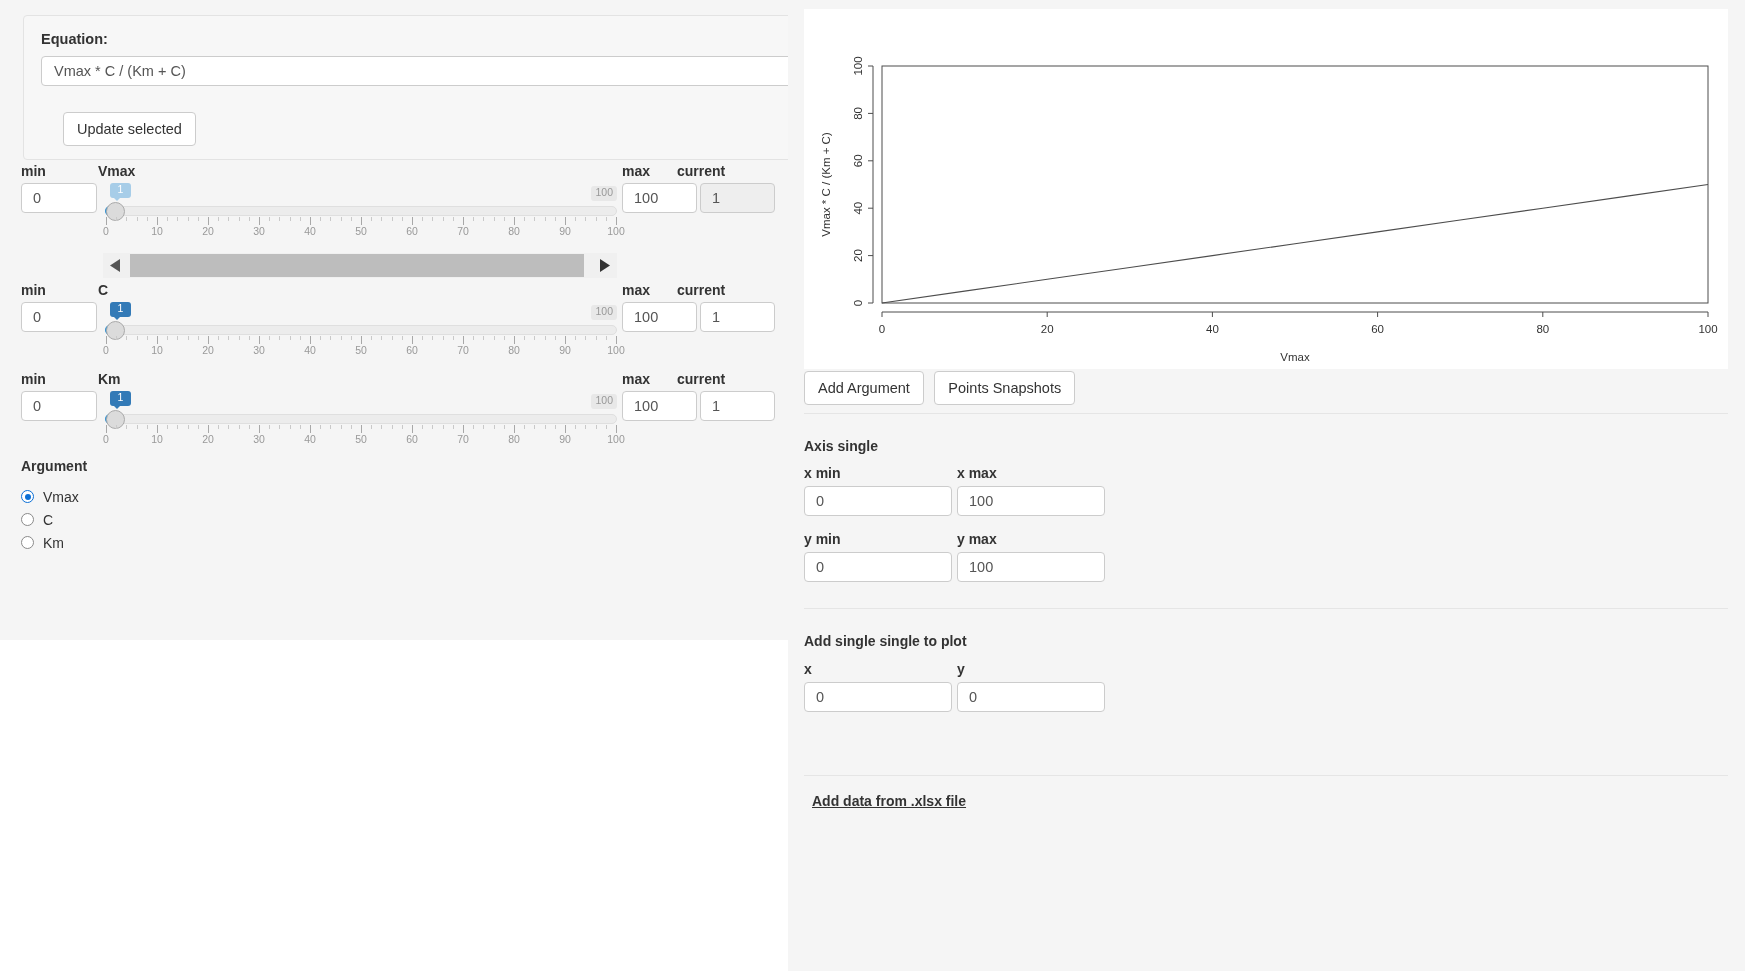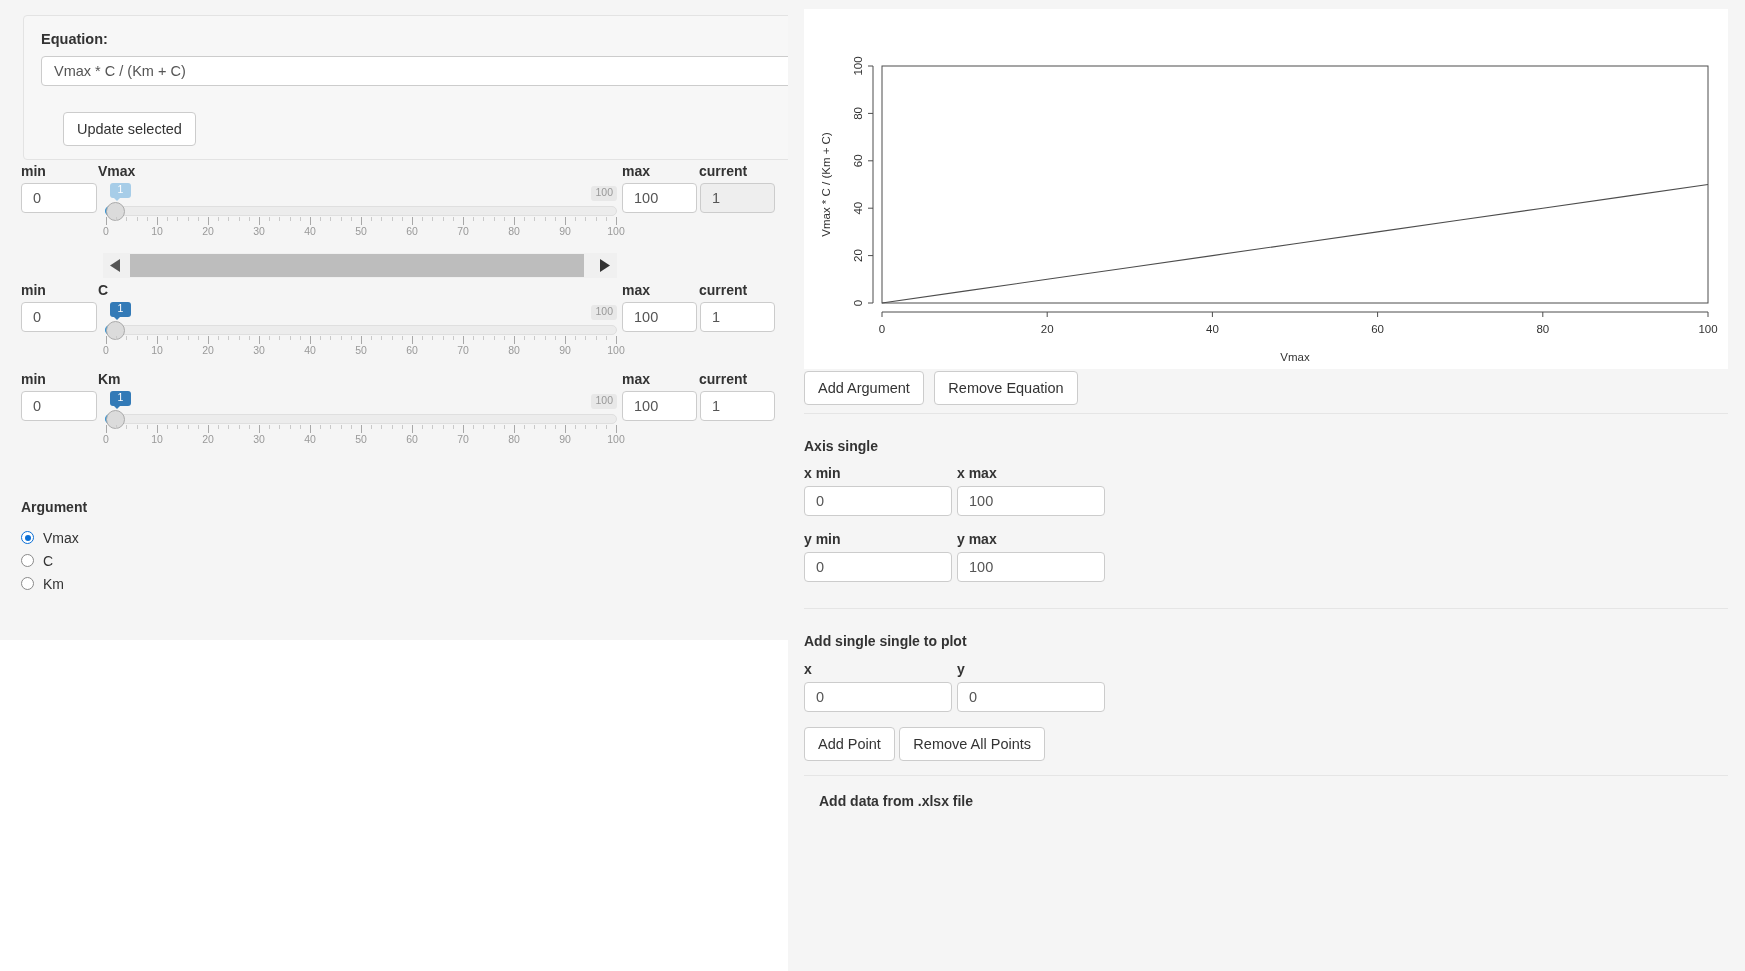--- a/index.html
+++ b/index.html
@@ -81,21 +81,21 @@
   .sr-hdr {
     position: absolute;
     font-size: 14px;
     font-weight: bold;
     color: #333;
     white-space: nowrap;
   }
   .lbl-min  { left: 21px;  top: 0px; }
   .lbl-var  { left: 98px;  top: 0px; }
   .lbl-max  { left: 622px; top: 0px; }
-  .lbl-cur  { left: 699px; top: 0px; }
+  .lbl-cur  { left: 677px; top: 0px; }
 
   .num-input {
     position: absolute;
     height: 30px;
     border: 1px solid #cccccc;
     border-radius: 4px;
     background: #ffffff;
     box-sizing: border-box;
     font-size: 14.5px;
     color: #555555;
@@ -224,21 +224,21 @@
   .hscroll .arrow {
     position: absolute;
     top: 0;
     width: 26px; height: 25px;
   }
   .hscroll .arrow.left { left: 0; }
   .hscroll .arrow.right { right: 0; }
   .hscroll .arrow svg { position: absolute; left: 7px; top: 6px; }
 
   
-  .arg-block { position: absolute; left: 21px; top: 458px; margin-top: 41px; }
+  .arg-block { position: absolute; left: 21px; top: 458px; }
   .arg-title { font-size: 14px; font-weight: bold; color: #333; margin-bottom: 11px; }
   .radio-row { display: flex; align-items: center; height: 23px; margin-bottom: 0px; }
   .radio-dot {
     width: 13px; height: 13px;
     border-radius: 50%;
     border: 1px solid #8a8a8a;
     background: #ffffff;
     box-sizing: border-box;
     margin-right: 9px;
     position: relative;
@@ -673,21 +673,21 @@
           <line x1="69" y1="57" x2="64" y2="57" stroke="#4d4d4d" stroke-width="1"></line>
           <text x="58" y="57" font-family="'Liberation Sans',sans-serif" font-size="11.5" fill="#333" text-anchor="middle" transform="rotate(-90 58 57)">100</text>
           <polyline points="78.00,294.00 160.60,282.15 243.20,270.30 325.80,258.45 408.40,246.60 491.00,234.75 573.60,222.90 656.20,211.05 738.80,199.20 821.40,187.35 904.00,175.50" fill="none" stroke="#4d4d4d" stroke-width="1.1"></polyline>
           <text x="491" y="352" font-family="'Liberation Sans',sans-serif" font-size="11.5" fill="#333" text-anchor="middle">Vmax</text>
           <text x="26" y="175.5" font-family="'Liberation Sans',sans-serif" font-size="11.5" fill="#333" text-anchor="middle" transform="rotate(-90 26 175.5)">Vmax * C / (Km + C)</text>
         </svg>
     </div>
 
     <div class="snap-btns">
       <button class="btn">Add Argument</button>
-      <button class="btn">Remove Equation</button>
+      <button class="btn">Points Snapshots</button>
     </div>
 
     <div class="hr" style="top:413px;"></div>
 
     <div class="sec-title" style="left:16px; top:438px;">Axis single</div>
 
     <div class="fld-label" style="left:16px; top:465px;">x min</div>
     <div class="fld-label" style="left:169px; top:465px;">x max</div>
     <input class="rp-input" style="left: 16px; top: 486px; width: 148px;" type="text" value="0">
     <input class="rp-input" style="left: 169px; top: 486px; width: 148px;" type="text" value="100">
@@ -699,23 +699,19 @@
 
     <div class="hr" style="top:608px;"></div>
 
     <div class="sec-title" style="left:16px; top:633px;">Add single single to plot</div>
 
     <div class="fld-label" style="left:16px; top:661px;">x</div>
     <div class="fld-label" style="left:169px; top:661px;">y</div>
     <input class="rp-input" style="left: 16px; top: 682px; width: 148px;" type="text" value="0">
     <input class="rp-input" style="left: 169px; top: 682px; width: 148px;" type="text" value="0">
 
-    <div style="position:absolute; left:16px; top:727px;">
-      <button class="btn">Add Point</button>
-      <button class="btn">Remove All Points</button>
-    </div>
 
     <div class="hr" style="top:775px;"></div>
 
-    <div class="sec-title" style="left:31px; top:793px;">Add data from .xlsx file</div>
+    <div class="sec-title" style="left:24px; top:793px;text-decoration:underline;">Add data from .xlsx file</div>
 
   </div>
 </div>
 
 </body></html>

